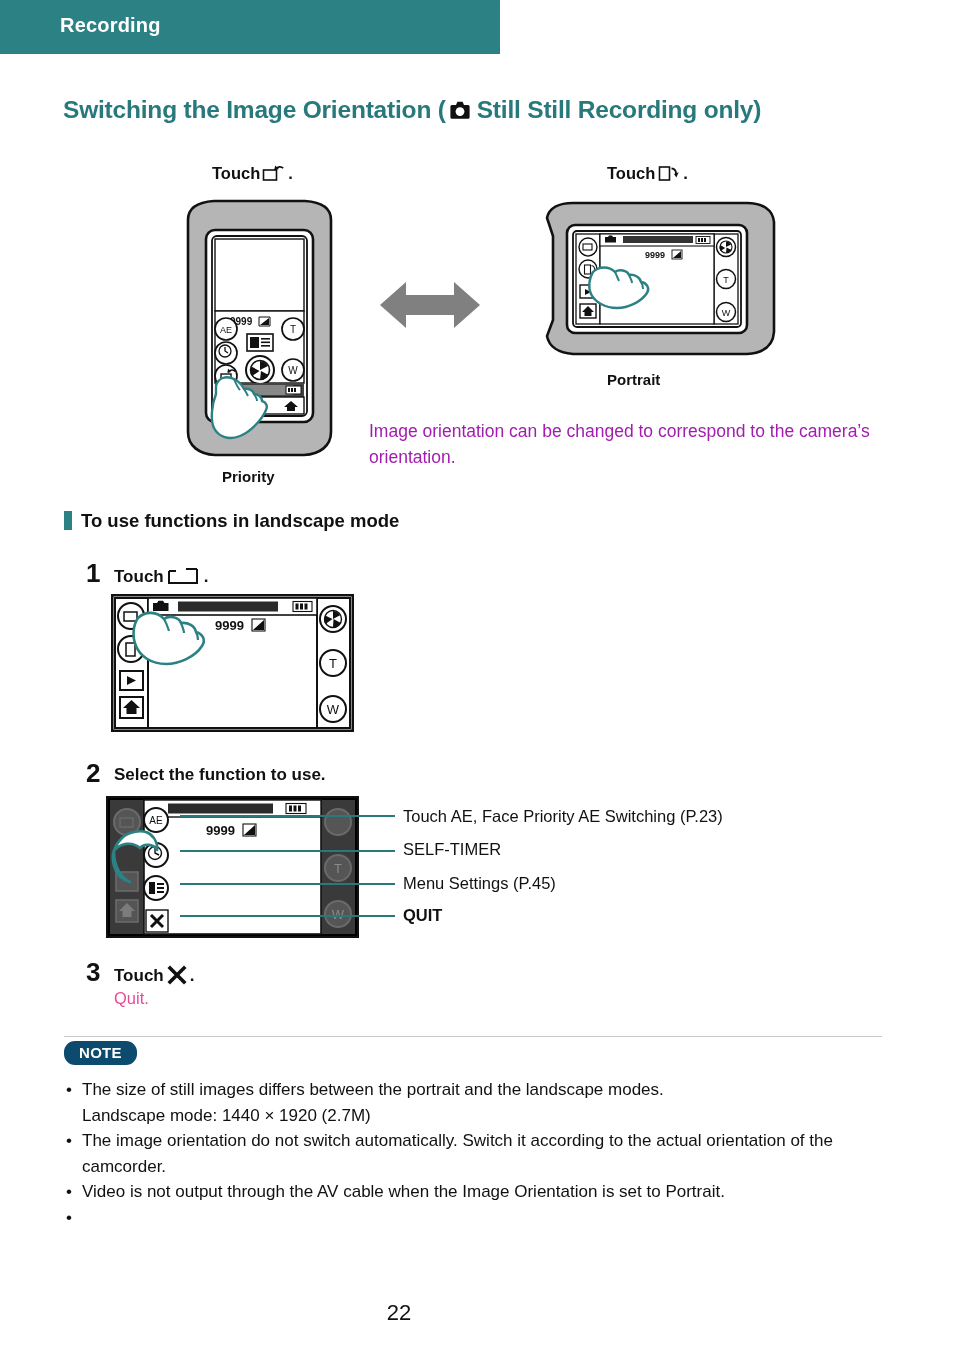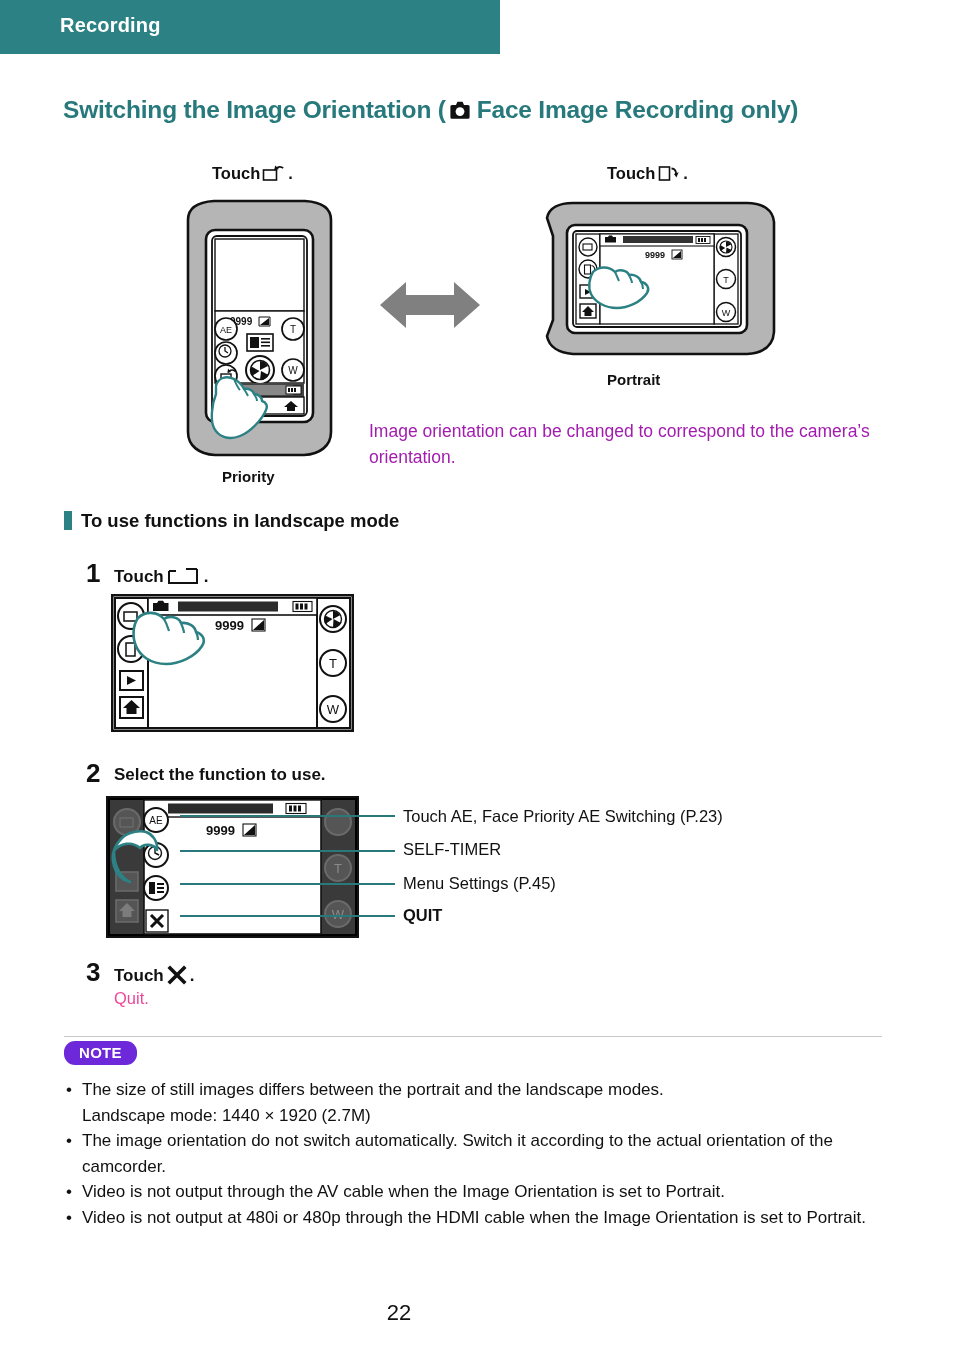--- a/index.html
+++ b/index.html
@@ -119,21 +119,21 @@
   #co-3{left:403px;top:874px;}
   #co-4{left:403px;top:906px;font-weight:bold;}
 
   
   .note-rule{
     position:absolute;left:64px;top:1036px;width:818px;height:1px;
     background:#c9c9c9;
   }
   .note-pill{
     position:absolute;left:64px;top:1041px;
-    background:#6d28d9;color:#fff;border-radius:11px;
+    background:#0c4a6e;color:#fff;border-radius:11px;
     padding:3px 15px 4px 15px;font-size:15px;font-weight:bold;
     letter-spacing:.3px;
   }
   .notes{
     position:absolute;left:64px;top:1077px;width:830px;
   }
   .note-item{
     position:relative;padding-left:18px;margin-bottom:0px;
     font-size:17px;line-height:25.5px;color:#111;
   }
@@ -160,21 +160,21 @@
       <rect x="0" y="0" width="1" height="54" fill="#2c8184"></rect>
     </svg>
   </div>
   <div class="header-title">Recording</div>
 </div>
 
 <div class="page-title">
   <span>Switching the Image Orientation (</span><span class="cam-glyph"><svg width="24" height="22" viewBox="0 0 24 22">
         <path d="M4,6 h4 l1.4,-3.2 h5.2 L16,6 h4 a1.6,1.6 0 0 1 1.6,1.6 v10.6 a1.6,1.6 0 0 1 -1.6,1.6 h-16 a1.6,1.6 0 0 1 -1.6,-1.6 V7.6 A1.6,1.6 0 0 1 4,6 Z" fill="#111"></path>
         <circle cx="12" cy="12.6" r="4.4" fill="#fff"></circle>
-      </svg></span><span>Face Image Recording only)</span>
+      </svg></span><span>Still Still Recording only)</span>
 </div>
 
 <div class="touch-cap" id="touch-cap-left">
   <span>Touch</span><span class="g"><svg width="24" height="20" viewBox="0 0 24 20">
         <rect x="1.5" y="7" width="13" height="10" fill="#fff" stroke="#111" stroke-width="1.6"></rect>
         <path d="M13,6.5 C15.5,3.5 19,3.2 21.2,5.2" fill="none" stroke="#111" stroke-width="1.8"></path>
         <path d="M13.2,2.6 L12.2,7.4 L16.9,6.0 Z" fill="#111"></path>
       </svg></span><span>.</span>
 </div>
 
@@ -462,17 +462,16 @@
   <div class="note-item">
     <span class="bullet">•</span>
     <span>The image orientation do not switch automatically. Switch it according to the actual orientation of the camcorder.</span>
   </div>
   <div class="note-item">
     <span class="bullet">•</span>
     <span>Video is not output through the AV cable when the Image Orientation is set to Portrait.</span>
   </div>
   <div class="note-item">
     <span class="bullet">•</span>
-    <span>Video is not output at 480i or 480p through the HDMI cable when the Image Orientation is set to Portrait.</span>
   </div>
 </div>
 
 <div class="page-no">22</div>
 
 </body></html>

